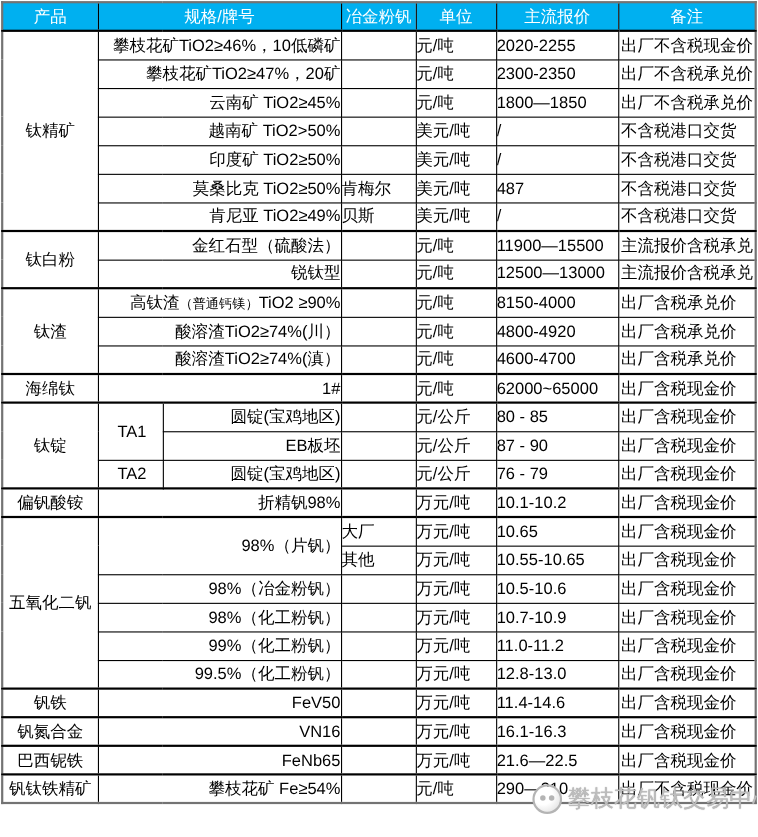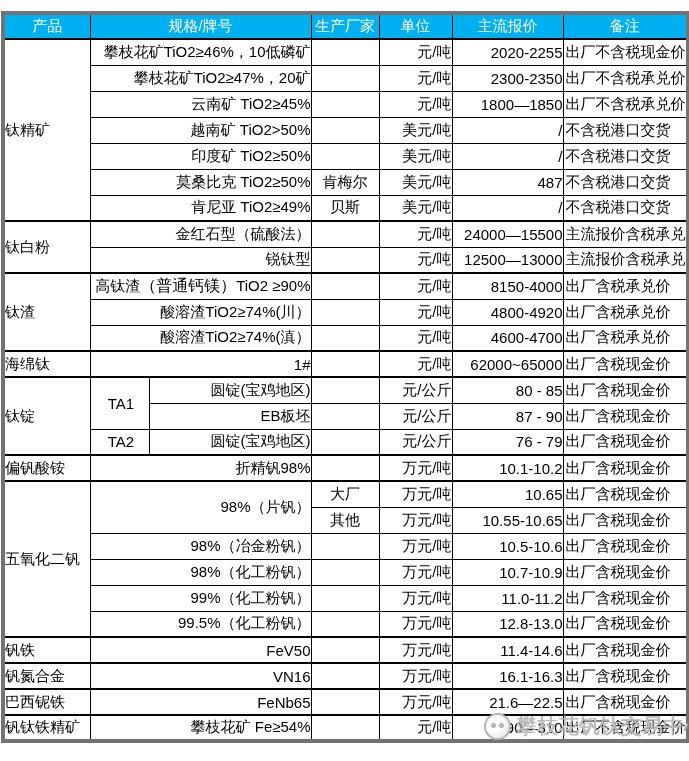--- a/index.html
+++ b/index.html
@@ -3,25 +3,25 @@
 <meta charset="utf-8">
 <style>
   * { margin: 0; padding: 0; box-sizing: border-box; }
   html, body { background: #ffffff; }
   body {
     width: 689px; height: 761px; position: relative; overflow: hidden;
     font-family: "Liberation Sans", sans-serif;
     color: #000000;
   }
   table.price-table {
-    position: absolute; left: 1px; top: 11px;
+    position: absolute; left: 1px; top: 1px;
     width: 687px;
     border-collapse: collapse;
     table-layout: fixed;
-    border: 4px solid #737373;
+    border: 2px solid #737373;
     padding-left: 24px;
   }
   col.c-product { width: 87px; }
   col.c-spec-a  { width: 59px; }
   col.c-spec-b  { width: 162px; }
   col.c-maker   { width: 68px; }
   col.c-unit    { width: 73px; }
   col.c-price   { width: 111px; }
   col.c-note    { width: 125px; }
 
@@ -34,29 +34,29 @@
     vertical-align: middle;
     font-weight: normal;
   }
   thead th {
     background: #00b0f0;
     color: #ffffff;
     text-align: center;
     height: 26px;
     border-bottom: 2px solid #000000;
   }
-  td.col-product { }
+  td.col-product { text-align: center; }
   td.col-spec, td.col-spec-b { text-align: right; padding-left: 3px; }
   td.col-spec-a { text-align: center; padding-left: 3px; }
-  td.col-maker { text-align: center; }
-  td.col-unit { text-align: right; }
-  td.col-price { text-align: right; }
+  td.col-maker { }
+  td.col-unit { text-align: left; }
+  td.col-price { text-align: left; }
   td.col-note { text-align: left; padding-left: 2px; }
   tr.group-start td { border-top: 2px solid #000000; }
-  td .small { font-size: 16px; }
+  td .small { font-size: 12px; }
 
   .watermark {
     position: absolute;
     left: 484px; top: 712px;
     display: flex; align-items: center; gap: 5px;
     color: #b0b0b0;
     pointer-events: none;
   }
   .wm-logo {
     width: 27px; height: 27px;
@@ -94,21 +94,21 @@
       <col class="c-spec-b">
     <col class="c-maker">
       <col class="c-unit">
       <col class="c-price">
       <col class="c-note">
   </colgroup>
   <thead>
     <tr>
       <th>产品</th>
       <th colspan="2">规格/牌号</th>
-      <th>生产厂家</th>
+      <th>冶金粉钒</th>
       <th>单位</th>
       <th>主流报价</th>
       <th>备注</th>
     </tr>
   </thead>
   <tbody>
       <tr class="group-start">
         <td class="col-product" rowspan="7">钛精矿</td>
         <td class="col-spec" colspan="2">攀枝花矿TiO2≥46%，10低磷矿</td>
         <td class="col-maker"></td>
@@ -156,21 +156,21 @@
         <td class="col-maker">贝斯</td>
         <td class="col-unit">美元/吨</td>
         <td class="col-price">/</td>
         <td class="col-note">不含税港口交货</td>
       </tr>
       <tr class="group-start">
         <td class="col-product" rowspan="2">钛白粉</td>
         <td class="col-spec" colspan="2">金红石型（硫酸法）</td>
         <td class="col-maker"></td>
         <td class="col-unit">元/吨</td>
-        <td class="col-price">24000—15500</td>
+        <td class="col-price">11900—15500</td>
         <td class="col-note">主流报价含税承兑</td>
       </tr>
       <tr>
         <td class="col-spec" colspan="2">锐钛型</td>
         <td class="col-maker"></td>
         <td class="col-unit">元/吨</td>
         <td class="col-price">12500—13000</td>
         <td class="col-note">主流报价含税承兑</td>
       </tr>
       <tr class="group-start">

